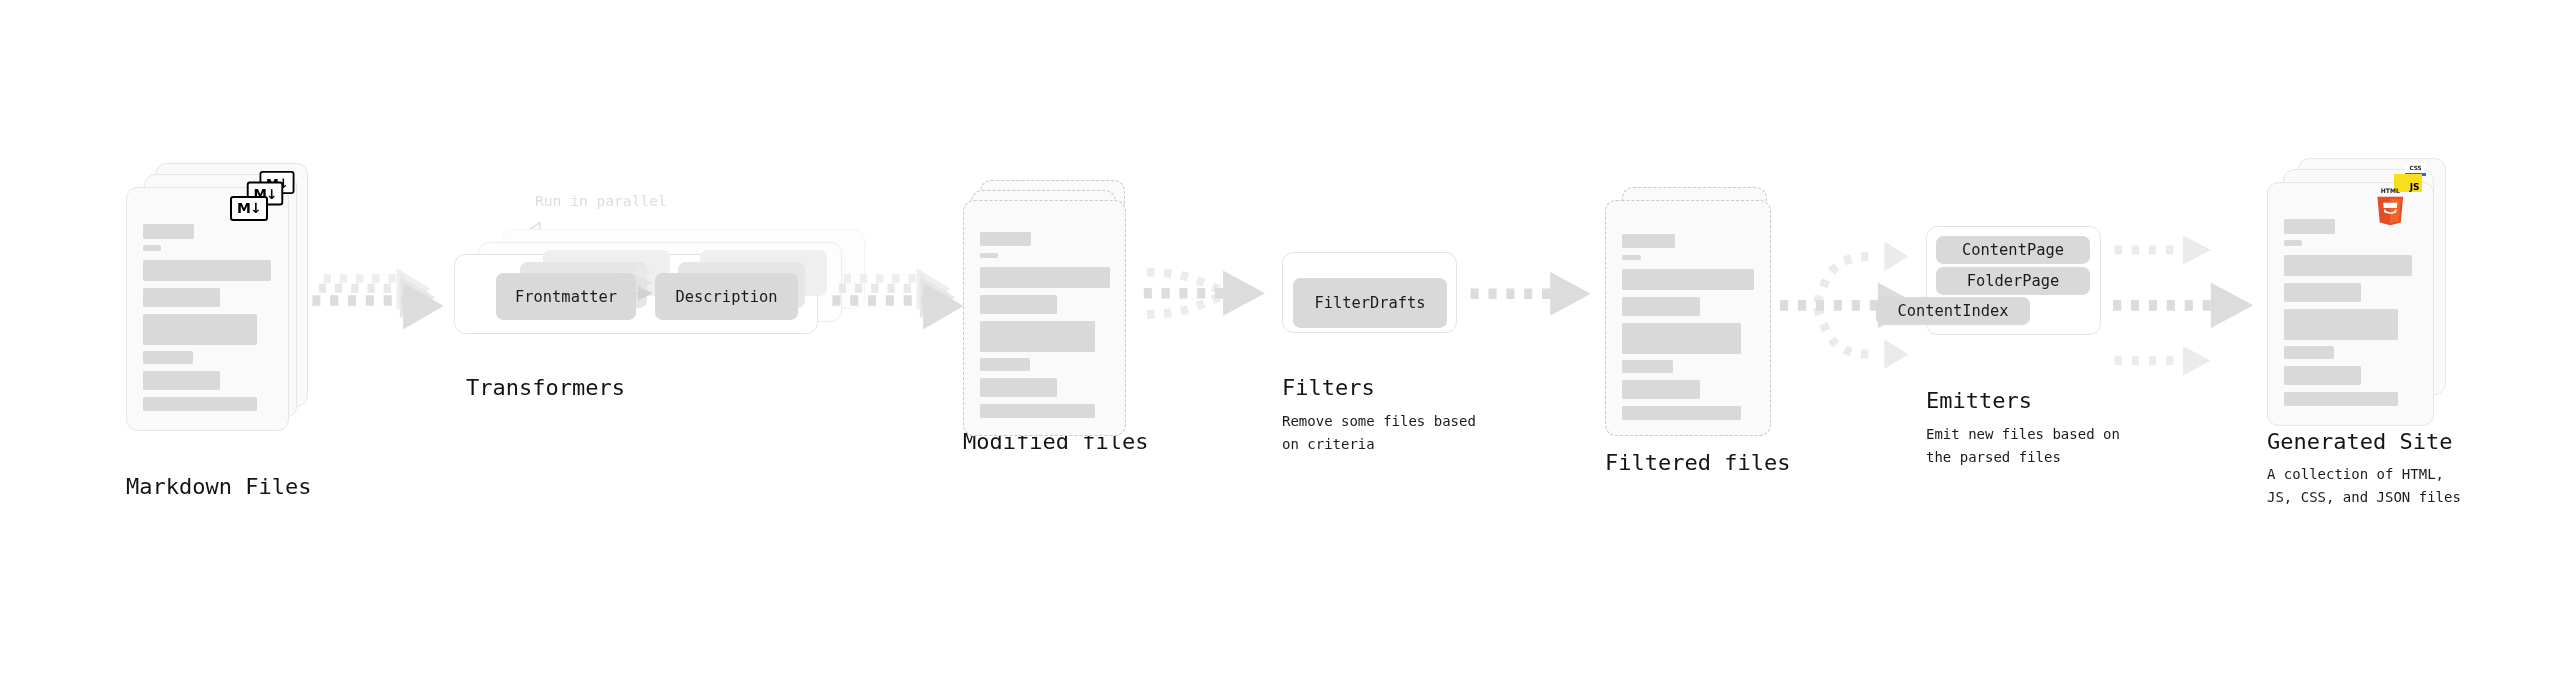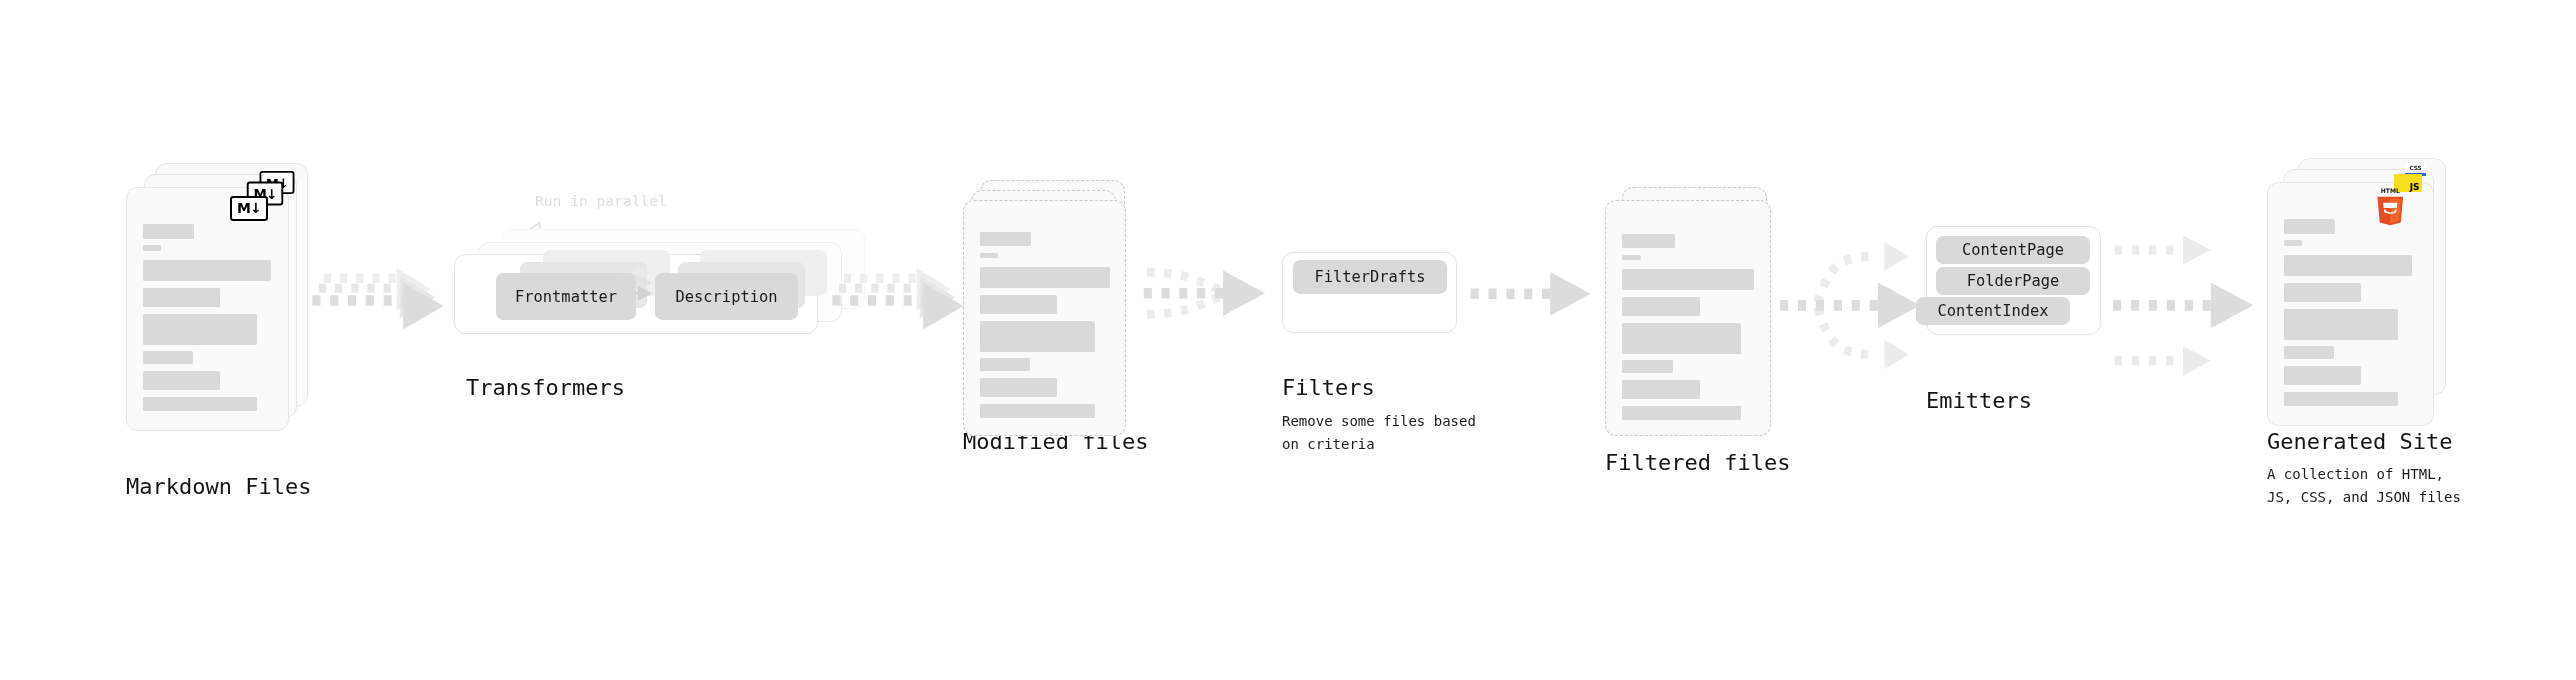--- a/index.html
+++ b/index.html
@@ -271,21 +271,21 @@
       <g fill="none" stroke-linecap="butt">
         <path d="M6 20 C58 20, 74 34, 104 45" stroke="#ececec" stroke-width="11" stroke-dasharray="9 12"></path>
         <path d="M6 72 C58 72, 74 58, 104 47" stroke="#ececec" stroke-width="11" stroke-dasharray="9 12"></path>
         <path d="M2 46 H110" stroke="#dcdcdc" stroke-width="13" stroke-dasharray="10 12"></path>
       </g>
       <polygon points="100,18 152,46 100,74" fill="#dcdcdc"></polygon>
     </svg>
   </div>
 
   <div class="stagebox" style="left:1282px; top:252px; width:175px; height:81px;"></div>
-  <div class="chip" style="left:1293px; top:260px; width:154px; height:34px;">FilterDrafts</div>
+  <div class="chip" style="left:1293px; top:278px; width:154px; height:50px;">FilterDrafts</div>
 
   <div class="title" style="left:1282px; top:375px;">Filters</div>
   <div class="caption" style="left:1282px; top:410px;">Remove some files based
 on criteria</div>
 
   <div class="connector" style="left:1469px; top:280px;">
     <svg width="138" height="65" viewBox="0 0 170 80" aria-hidden="true">
       <g stroke="#dcdcdc" stroke-width="13" stroke-dasharray="10 12" stroke-linecap="butt" fill="none">
         <path d="M2 17 H108"></path>
       </g>
@@ -320,23 +320,25 @@
       </g>
       <polygon points="128,12 158,30 128,48" fill="#ebebeb"></polygon>
       <polygon points="128,132 158,150 128,168" fill="#ebebeb"></polygon>
       <polygon points="120,62 172,90 120,118" fill="#dcdcdc"></polygon>
     </svg>
   </div>
 
   <div class="stagebox" style="left:1926px; top:226px; width:175px; height:109px;"></div>
   <div class="chip" style="left:1936px; top:236px; width:154px; height:28px;">ContentPage</div>
   <div class="chip" style="left:1936px; top:267px; width:154px; height:28px;">FolderPage</div>
-  <div class="chip" style="left:1916px; top:297px; width:154px; height:28px;">ContentIndex</div>
+  <div class="chip" style="left:1876px; top:297px; width:154px; height:28px;">ContentIndex</div>
 
   <div class="title" style="left:1926px; top:388px;">Emitters</div>
+  <div class="caption" style="left:1926px; top:423px;">Emit new files based on
+the parsed files</div>
 
   <div class="connector" style="left:2113px; top:232px;">
     <svg width="163" height="163" viewBox="0 0 200 200" aria-hidden="true">
       <g fill="none" stroke-linecap="butt">
         <path d="M2 22 H88" stroke="#ebebeb" stroke-width="11" stroke-dasharray="9 12"></path>
         <path d="M2 158 H88" stroke="#ebebeb" stroke-width="11" stroke-dasharray="9 12"></path>
         <path d="M0 90 H126" stroke="#dcdcdc" stroke-width="13" stroke-dasharray="10 12"></path>
       </g>
       <polygon points="86,4 120,22 86,40" fill="#ebebeb"></polygon>
       <polygon points="86,140 120,158 86,176" fill="#ebebeb"></polygon>

